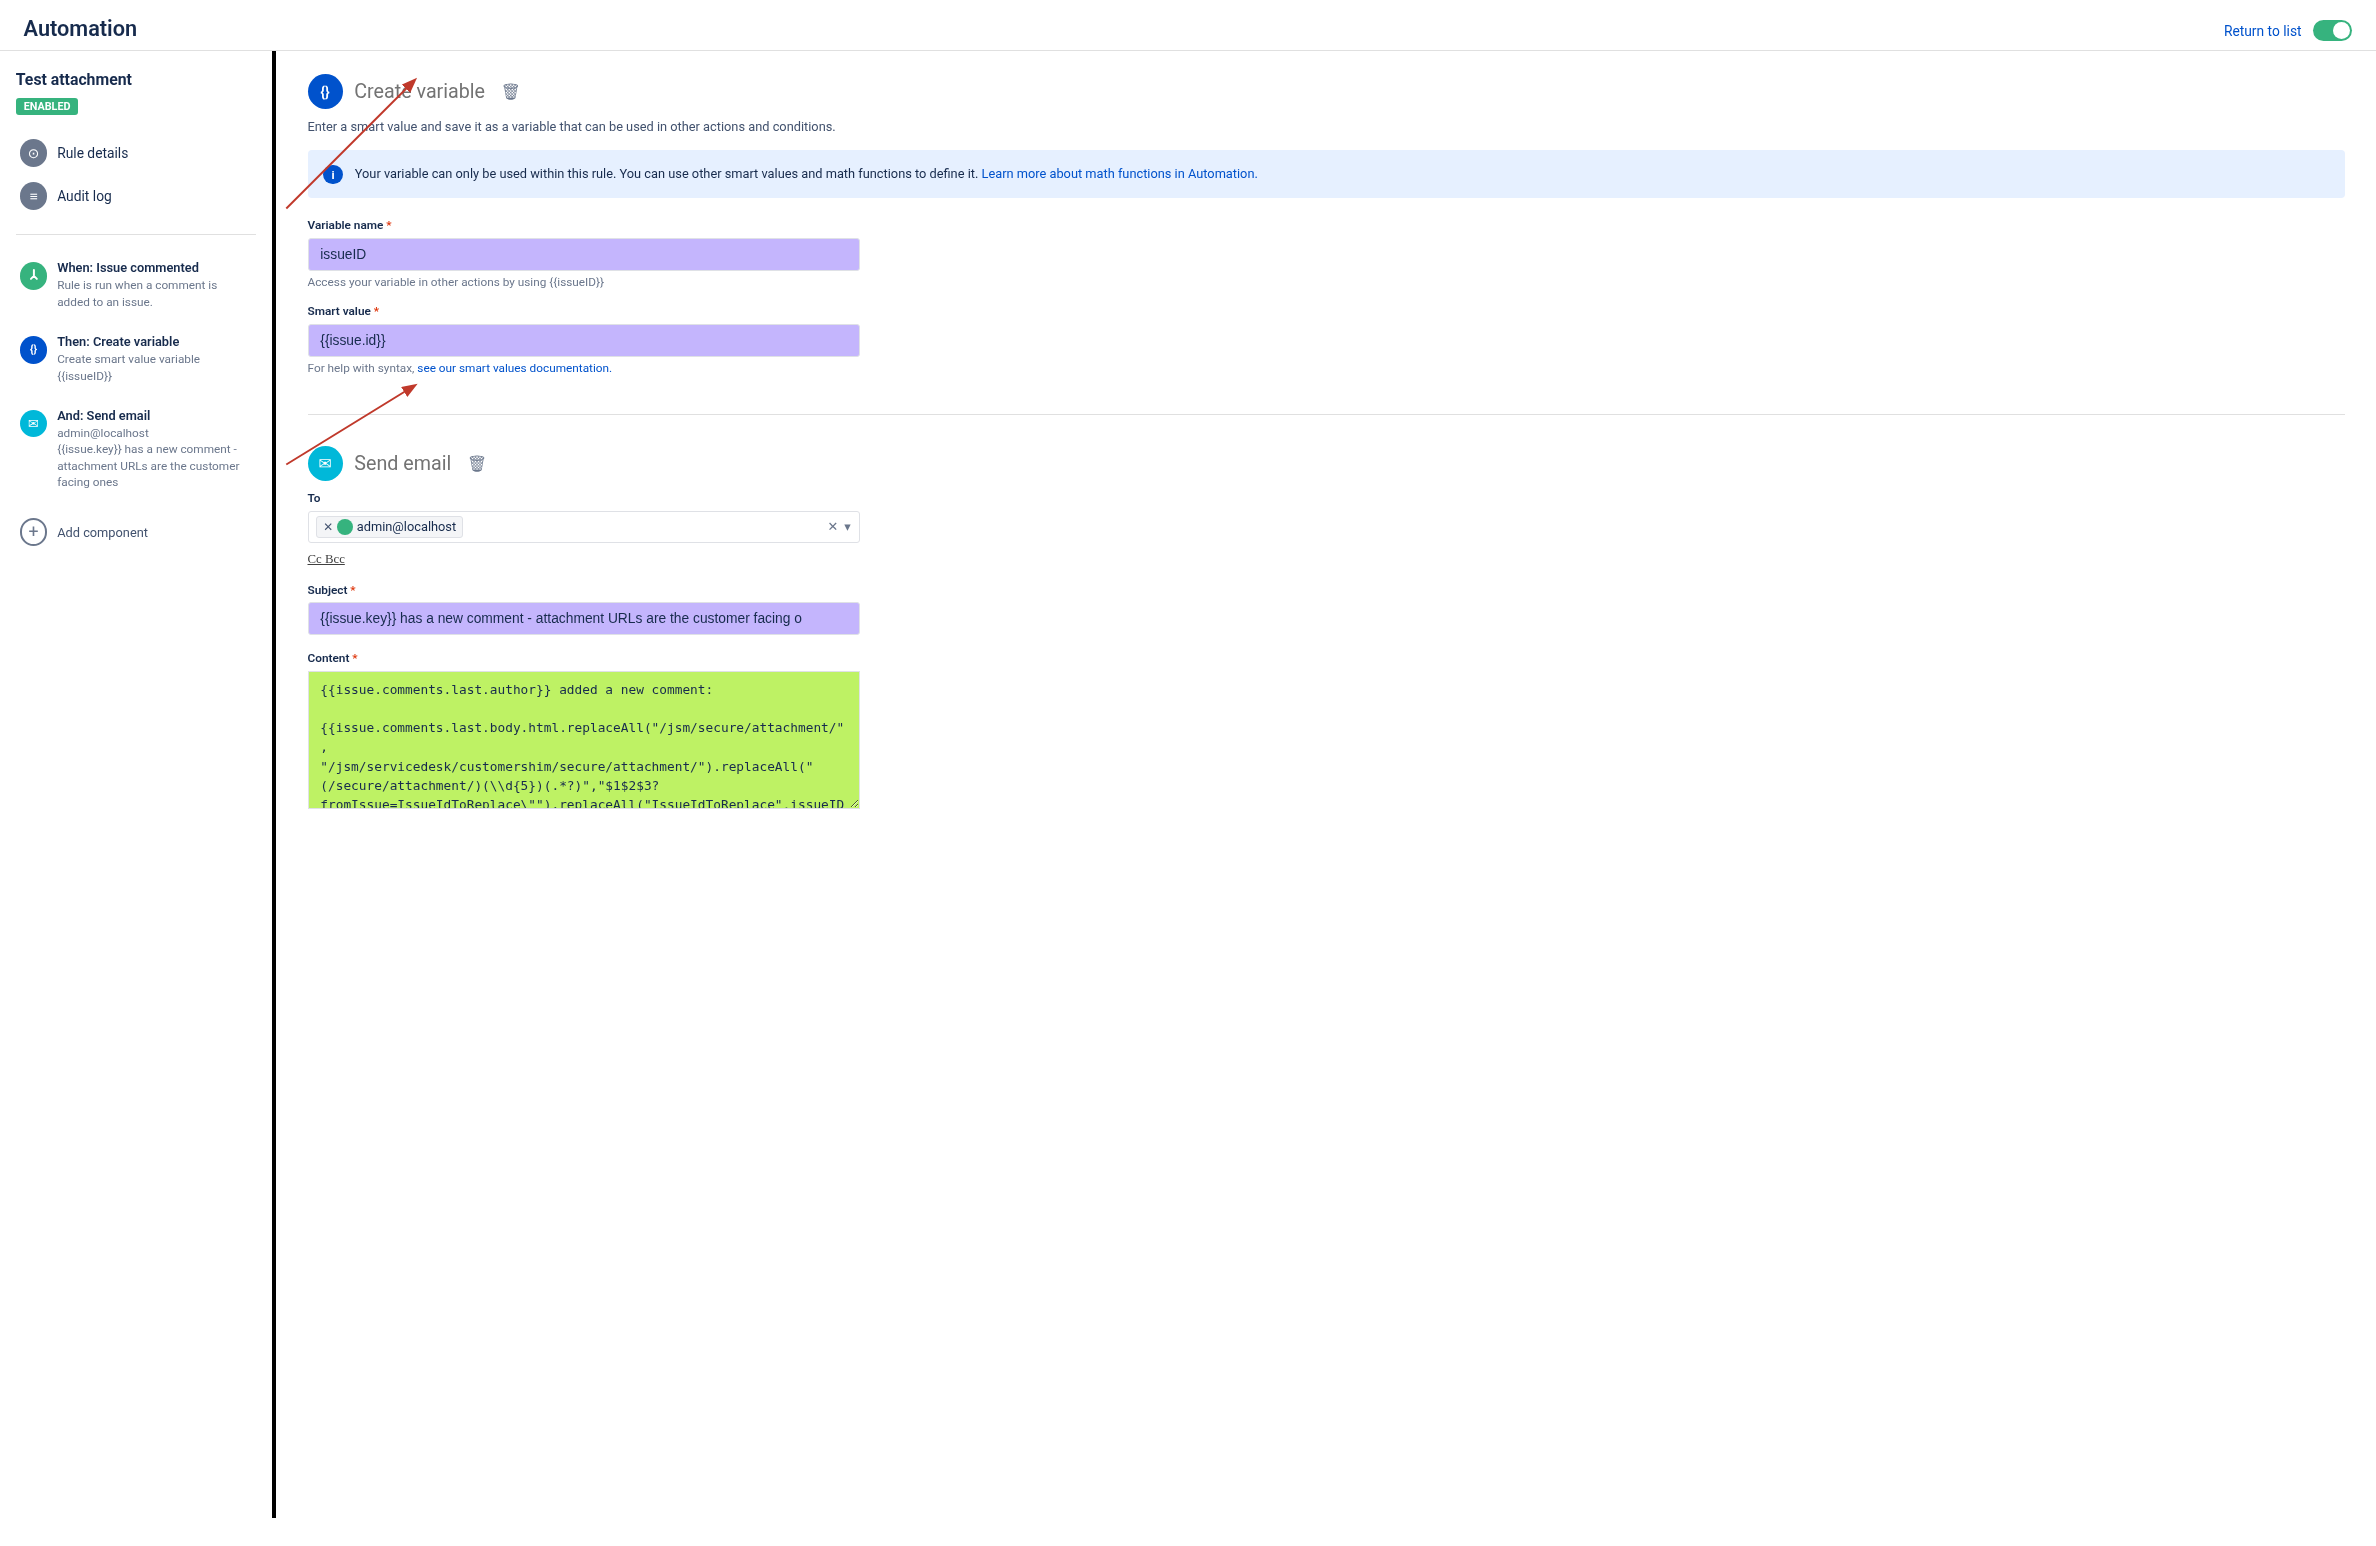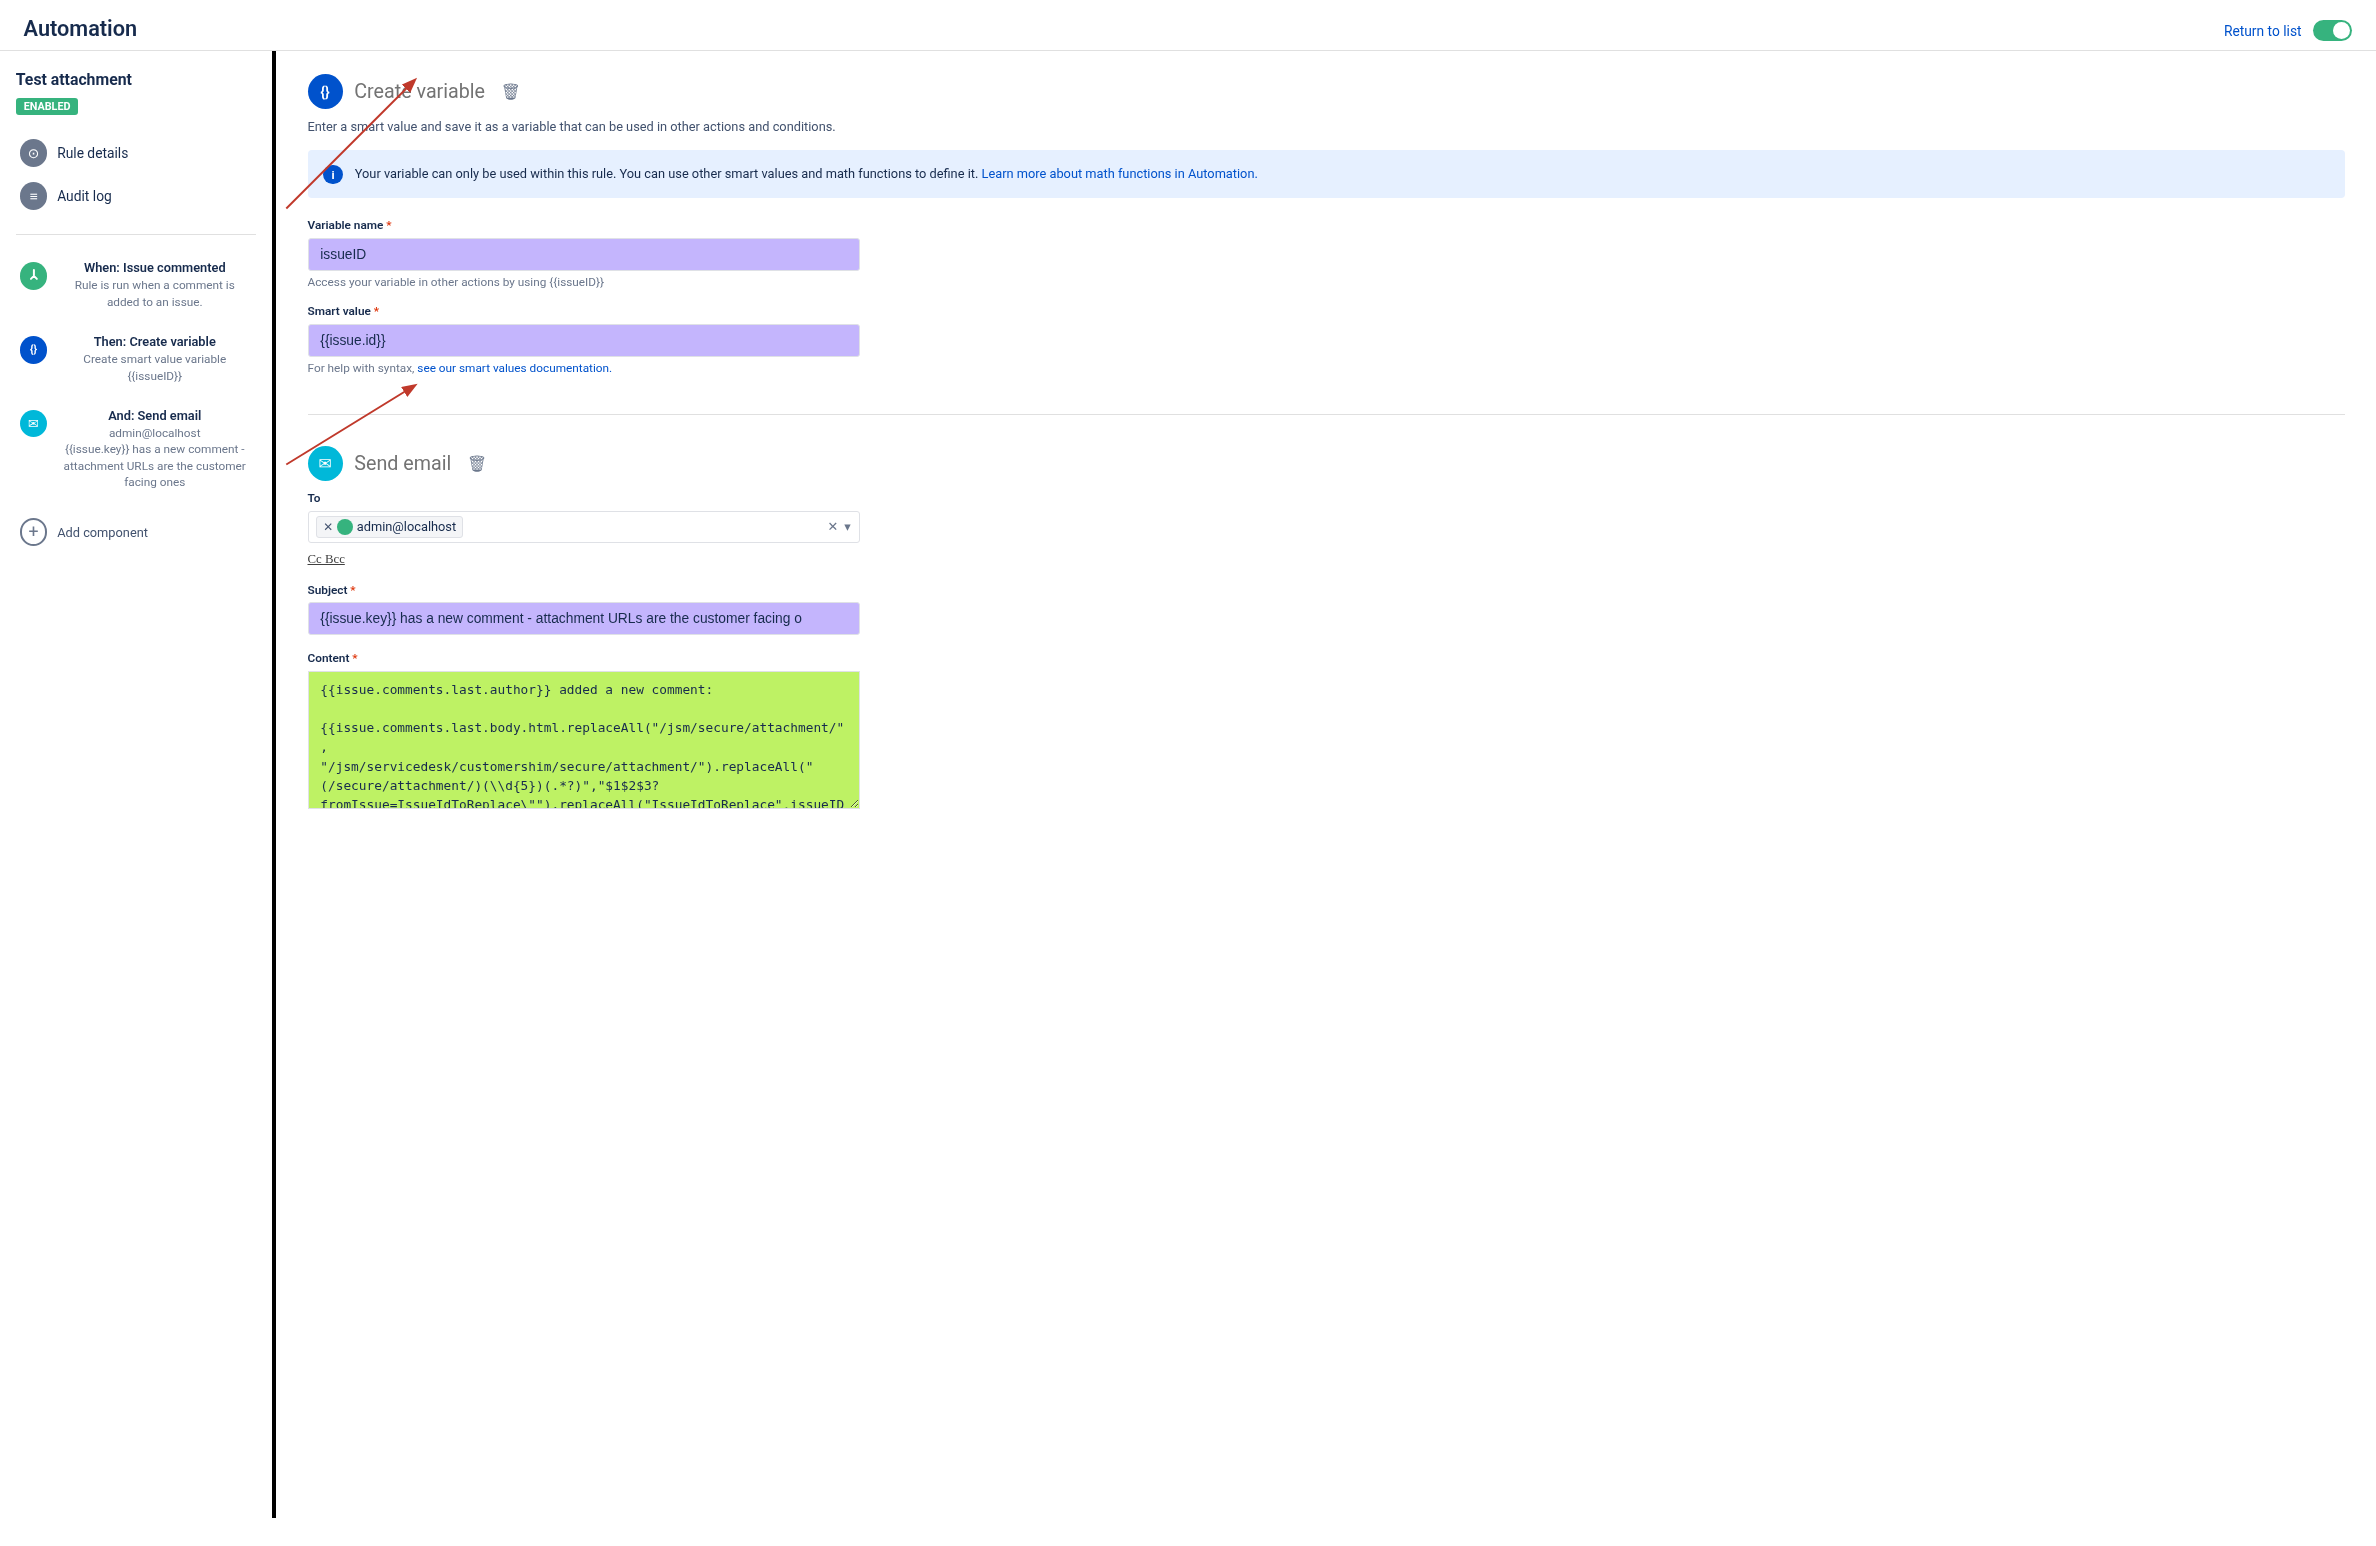--- a/index.html
+++ b/index.html
@@ -119,21 +119,20 @@
     .workflow-item {
       margin-bottom: 3.9px;
     }
     .workflow-step {
       display: flex;
       align-items: flex-start;
       gap: 9.9px;
       padding: 9.9px 3.9px;
       cursor: pointer;
       border-radius: 3.9px;
-      text-align: center;
     }
     .step-icon {
       width: 27.6px;
       height: 27.6px;
       border-radius: 50%;
       display: flex;
       align-items: center;
       justify-content: center;
       font-size: 12.8px;
       flex-shrink: 0;

